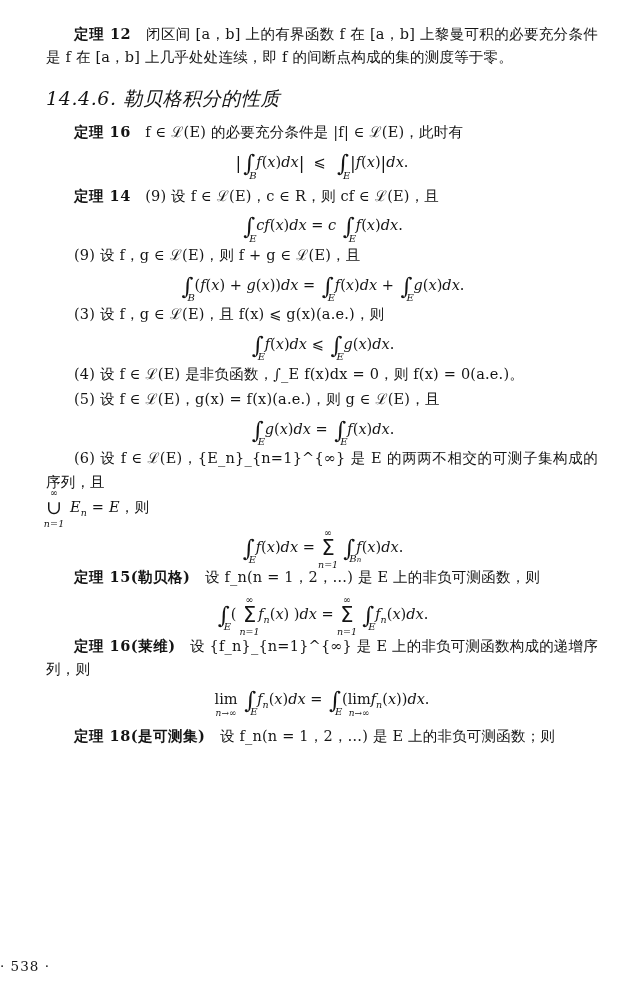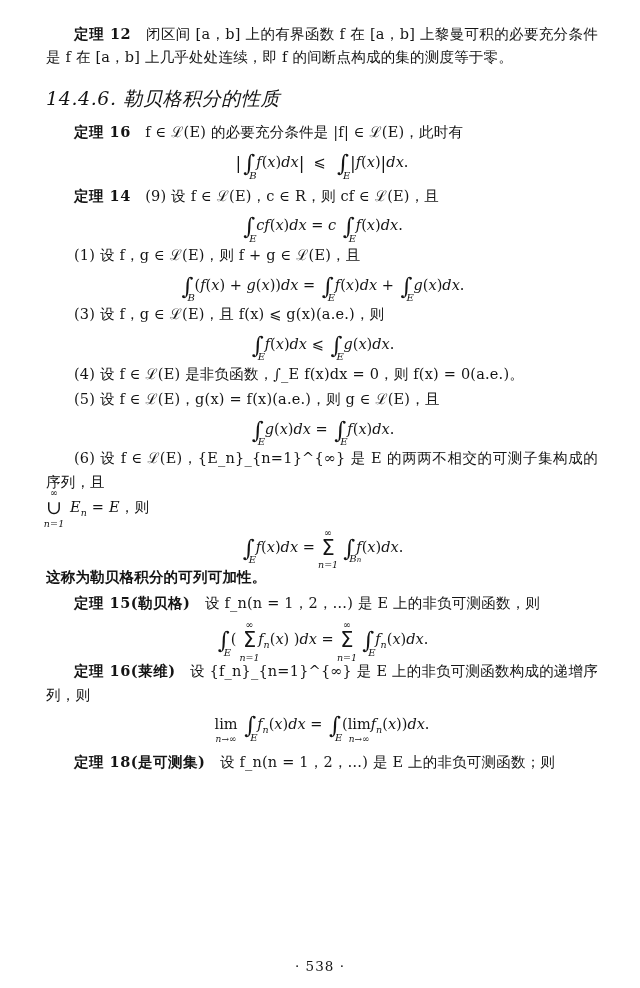--- a/index.html
+++ b/index.html
@@ -143,21 +143,21 @@
   }
   .vbar {
     font-size: 17px;
     vertical-align: -2px;
   }
   .footer {
     position: absolute;
     left: 0;
     right: 0;
     bottom: 14px;
-    text-align: center;
+    text-align: left;
     font-size: 13.5px;
     letter-spacing: 1px;
   }
   .no-indent { text-indent: 0; }
 </style>
 </head>
 <body>
 
 <div class="page">
   <div class="content">
@@ -186,21 +186,21 @@
       <span class="thm-label">定理 14</span>
       &nbsp;&nbsp;<span>(9) 设 f ∈ ℒ(E)，c ∈ R，则 cf ∈ ℒ(E)，且</span>
     </p>
     <div class="eq">
       <span class="inner">
         <span class="intg">∫<span class="sub">E</span></span><span class="ml">cf</span>(<span class="ml">x</span>)<span class="ml">dx</span> =
         <span class="ml">c</span>&nbsp;<span class="intg">∫<span class="sub">E</span></span><span class="ml">f</span>(<span class="ml">x</span>)<span class="ml">dx</span>.
       </span>
     </div>
 
-    <p class="para indent">(1) 设 f，g ∈ ℒ(E)，则 f + g ∈ ℒ(E)，且</p>
+    <p class="para indent">(9) 设 f，g ∈ ℒ(E)，则 f + g ∈ ℒ(E)，且</p>
     <div class="eq">
       <span class="inner">
         <span class="intg">∫<span class="sub">B</span></span>(<span class="ml">f</span>(<span class="ml">x</span>) + <span class="ml">g</span>(<span class="ml">x</span>))<span class="ml">dx</span> =
         <span class="intg">∫<span class="sub">E</span></span><span class="ml">f</span>(<span class="ml">x</span>)<span class="ml">dx</span> +
         <span class="intg">∫<span class="sub">E</span></span><span class="ml">g</span>(<span class="ml">x</span>)<span class="ml">dx</span>.
       </span>
     </div>
 
     <p class="para indent">(3) 设 f，g ∈ ℒ(E)，且 f(x) ⩽ g(x)(a.e.)，则</p>
     <div class="eq">
@@ -226,21 +226,20 @@
       <span class="ml">E</span><span class="sub">n</span> = <span class="ml">E</span>，则
     </p>
     <div class="eq" style="margin-top:16px;">
       <span class="inner">
         <span class="intg">∫<span class="sub">E</span></span><span class="ml">f</span>(<span class="ml">x</span>)<span class="ml">dx</span> =
         <span class="sum">Σ<span class="top">∞</span><span class="bot">n=1</span></span>
         <span class="intg">∫<span class="sub">B<span style="font-size:7px;">n</span></span></span><span class="ml">f</span>(<span class="ml">x</span>)<span class="ml">dx</span>.
       </span>
     </div>
 
-    <p class="para no-indent bold">这称为勒贝格积分的可列可加性。</p>
 
 
     <p class="para indent">
       <span class="thm-label">定理 15</span><span class="thm-label">(勒贝格)</span>
       &nbsp;&nbsp;<span>设 f_n(n = 1，2，…) 是 E 上的非负可测函数，则</span>
     </p>
     <div class="eq" style="margin-top:14px;">
       <span class="inner">
         <span class="intg">∫<span class="sub">E</span></span>(
         <span class="sum">Σ<span class="top">∞</span><span class="bot">n=1</span></span><span class="ml">f</span><span class="sub">n</span>(<span class="ml">x</span>) )<span class="ml">dx</span> =

